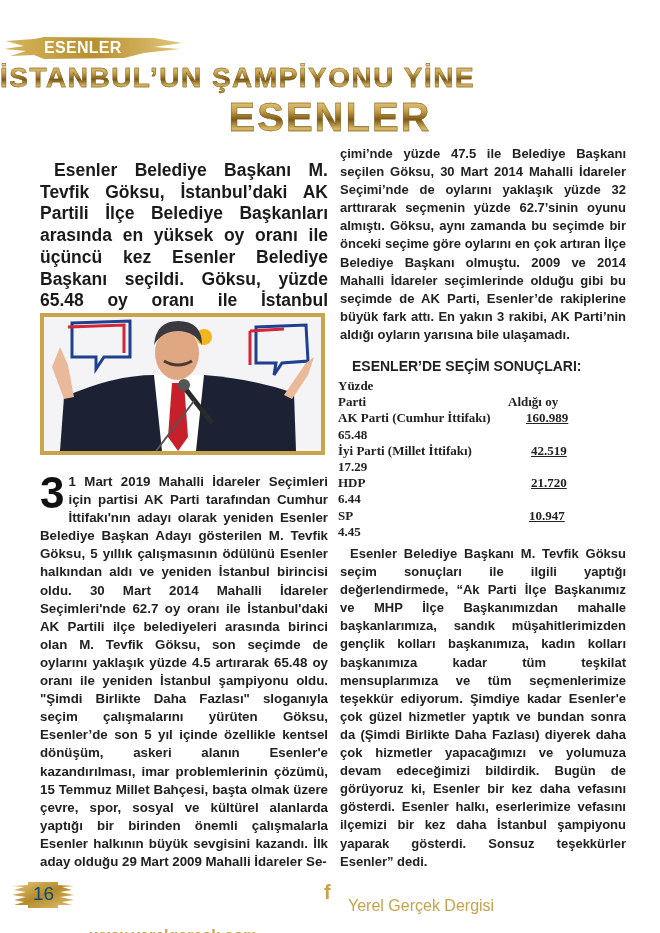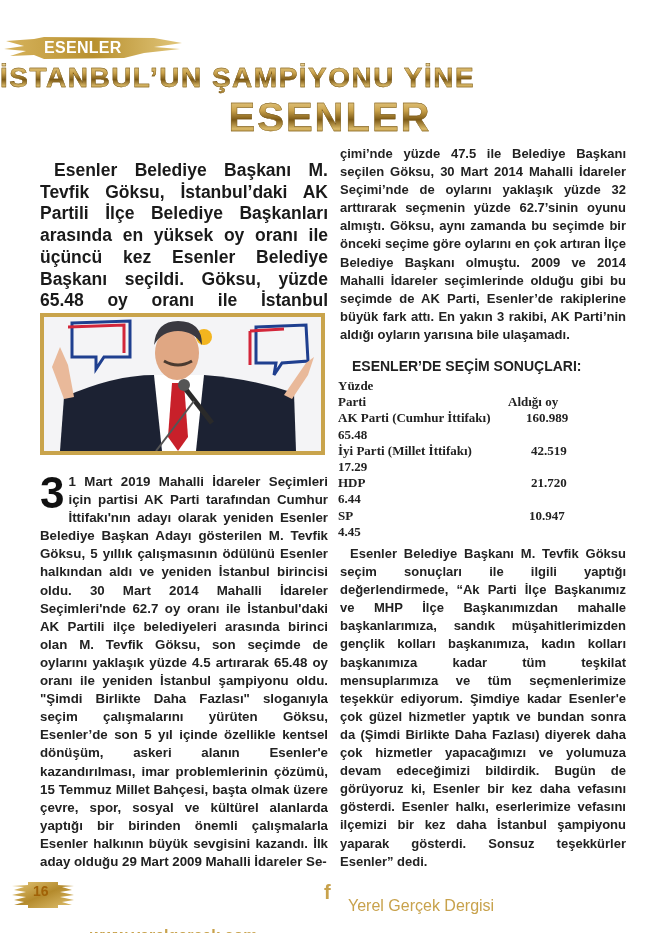--- a/index.html
+++ b/index.html
@@ -37,25 +37,25 @@
 
   .body-right { font-size:13px; font-weight:bold; line-height:18.1px; color:#222; }
   .r1 { top:145px; }
   .r2 { top:545px; text-indent:10px; }
 
   .results-title { position:absolute; left:352px; top:358px; font-size:14px; font-weight:bold; color:#222; }
   .results { position:absolute; left:338px; top:378px; width:270px;
              font-family:"Liberation Serif", serif; font-weight:bold; font-size:13px; line-height:16.2px; color:#222; }
   .results .row { position:relative; height:16.2px; }
   .results .c2 { position:absolute; left:170px; }
-  .results .c2r { position:absolute; left:188px; }
+  .results .c2r { position:absolute; left:188px;text-decoration:underline; }
 
   .footer { position:absolute; left:0; top:878px; width:660px; height:34px; }
   .pagebadge { position:absolute; left:10px; top:3px; }
-  .pagebadge .num { position:absolute; left:23px; top:2px; font-size:14px; font-weight:bold; color:#a16207; }
+  .pagebadge .num { position:absolute; left:23px; top:2px; font-size:19px; font-weight:normal; color:#0c4a6e; }
   .footer .url { position:absolute; left:90px; top:5px; font-size:16px; font-weight:bold; color:#c8a24c;margin-top:44px; }
   .footer .fb { position:absolute; left:324px; top:3px; font-size:20px; font-weight:bold; color:#c8a24c; }
   .footer .mag { position:absolute; left:348px; top:19px; font-size:16px; font-weight:normal; color:#c8a24c; }
 </style>
 </head>
 <body>
 
 <div class="banner">
   <svg width="180" height="26" viewBox="0 0 180 26">
     <defs>

